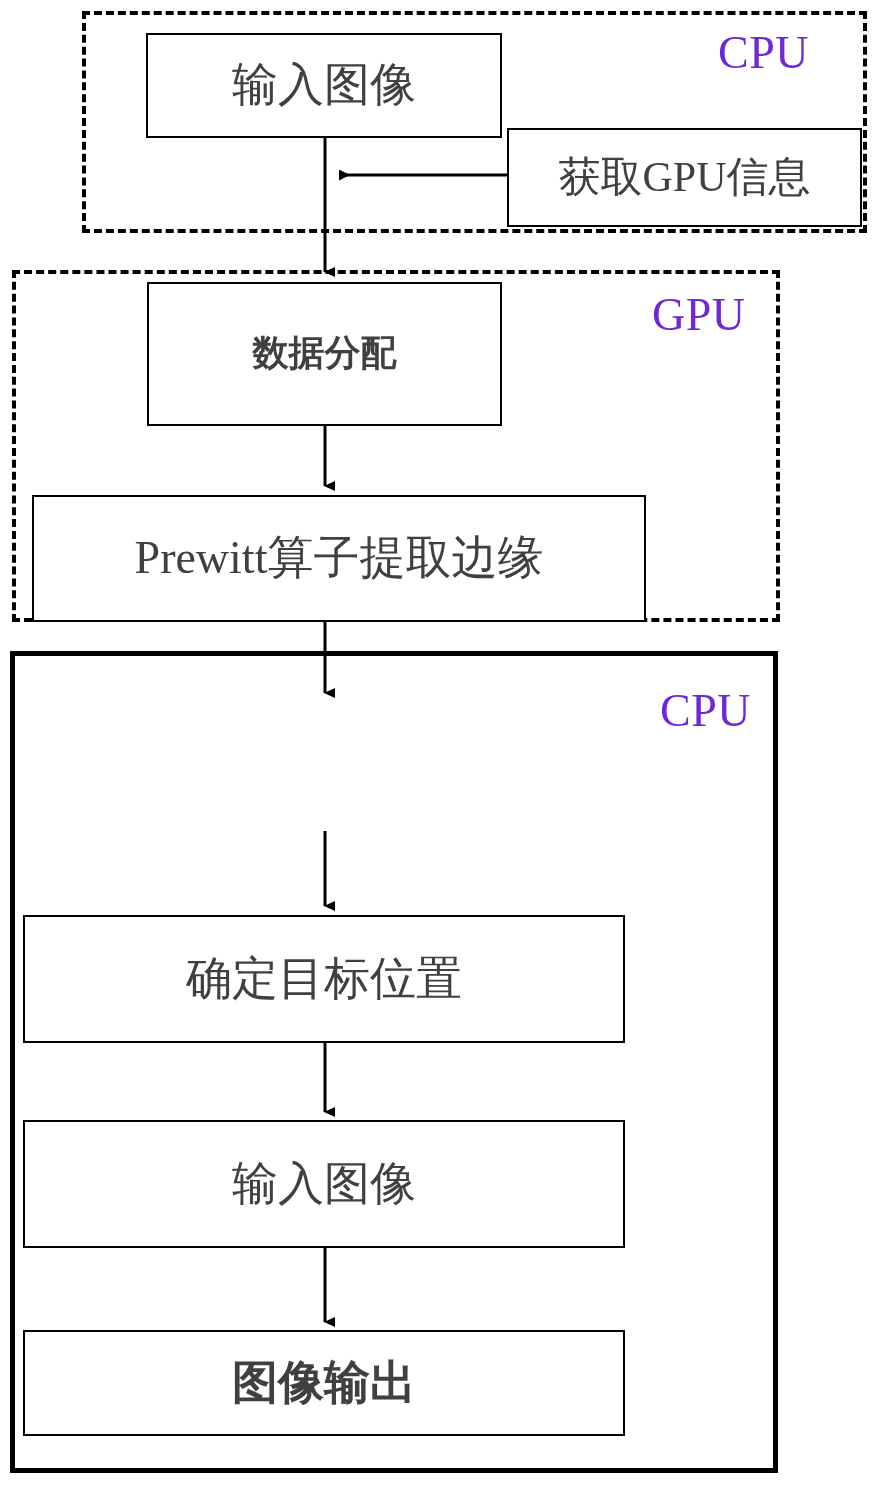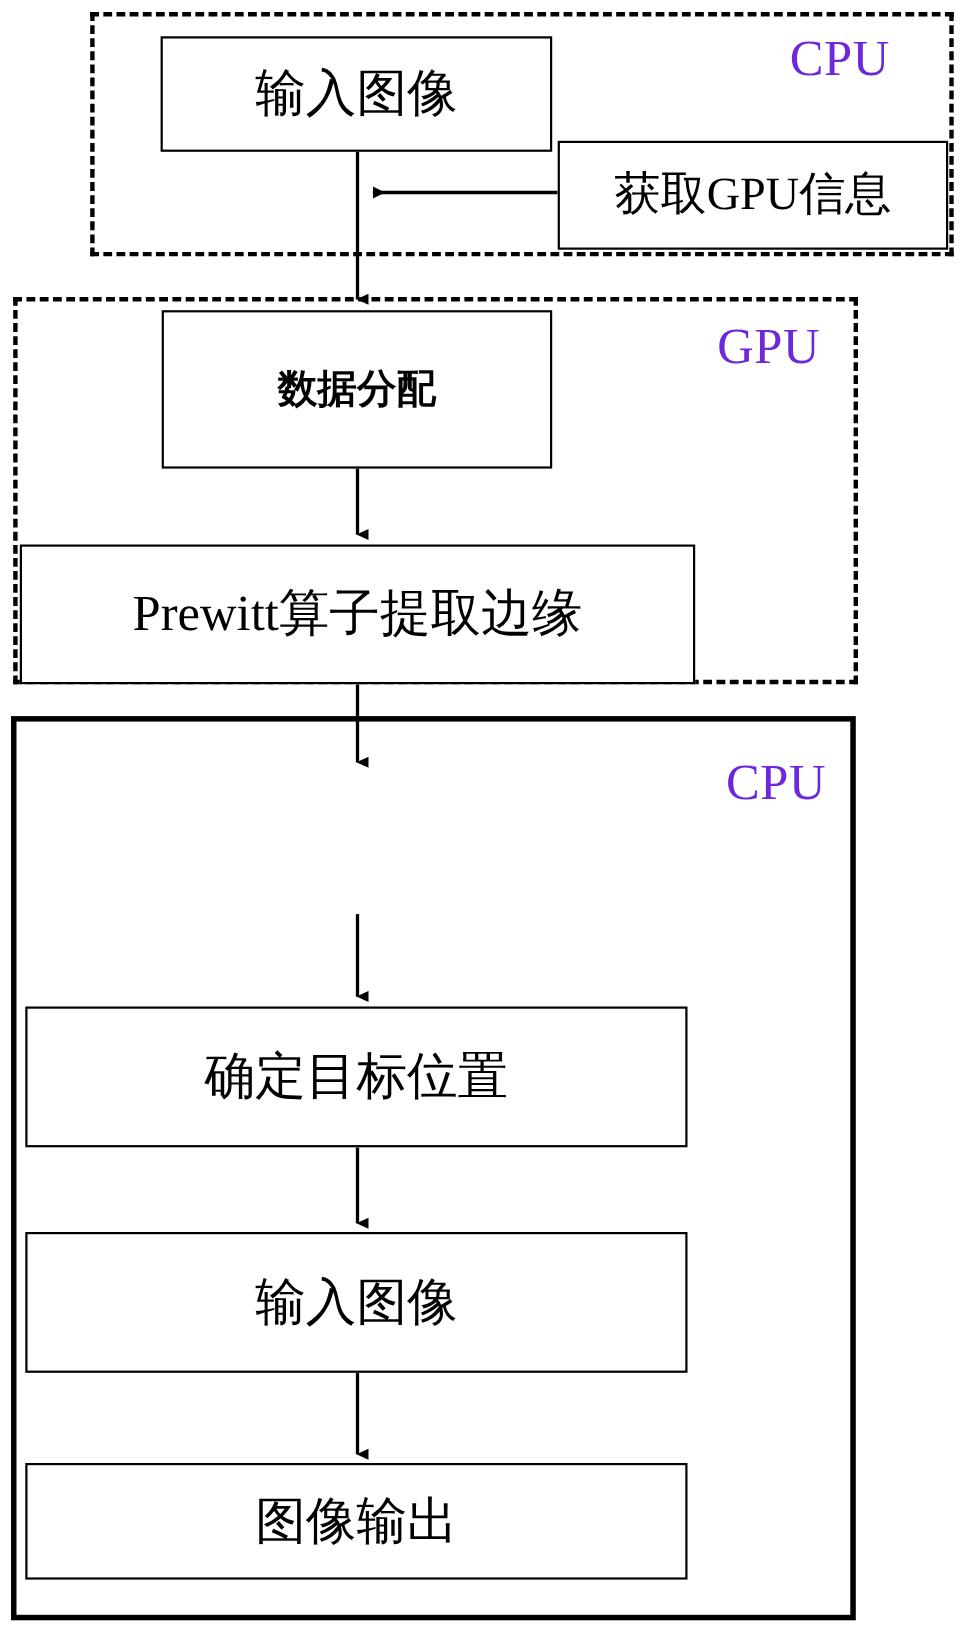--- a/index.html
+++ b/index.html
@@ -33,21 +33,21 @@
   
   .node {
     position: absolute;
     box-sizing: border-box;
     border: 2px solid #000000;
     background: #ffffff;
     display: flex;
     align-items: center;
     justify-content: center;
     text-align: center;
-    color: #000000;
+    color: #404040;
     line-height: 1.1;
     white-space: nowrap;
   }
   .node-label {
     display: block;
   }
   
   .caption {
     position: absolute;
     color: #6d28d9;
@@ -124,30 +124,30 @@
   </div>
 
   <div class="node" style="left:507px; top:128px; width:355px; height:99px; font-size:42px;">
     <span class="node-label">获取GPU信息</span>
   </div>
 
   <div class="node" style="left:147px; top:282px; width:355px; height:144px; font-size:36px;font-weight:bold;">
     <span class="node-label">数据分配</span>
   </div>
 
-  <div class="node" style="left:18px; top:495px; width:614px; height:127px; font-size:46px;">
+  <div class="node" style="left:32px; top:495px; width:614px; height:127px; font-size:46px;">
     <span class="node-label">Prewitt算子提取边缘</span>
   </div>
 
 
   <div class="node" style="left:23px; top:915px; width:602px; height:128px; font-size:46px;">
     <span class="node-label">确定目标位置</span>
   </div>
 
   <div class="node" style="left:23px; top:1120px; width:602px; height:128px; font-size:46px;">
     <span class="node-label">输入图像</span>
   </div>
 
-  <div class="node" style="left:23px; top:1330px; width:602px; height:106px; font-size:46px;">
+  <div class="node" style="left:23px; top:1330px; width:602px; height:106px; font-size:46px;font-weight:bold;">
     <span class="node-label">图像输出</span>
   </div>
 
 </div>
 
 </body></html>

